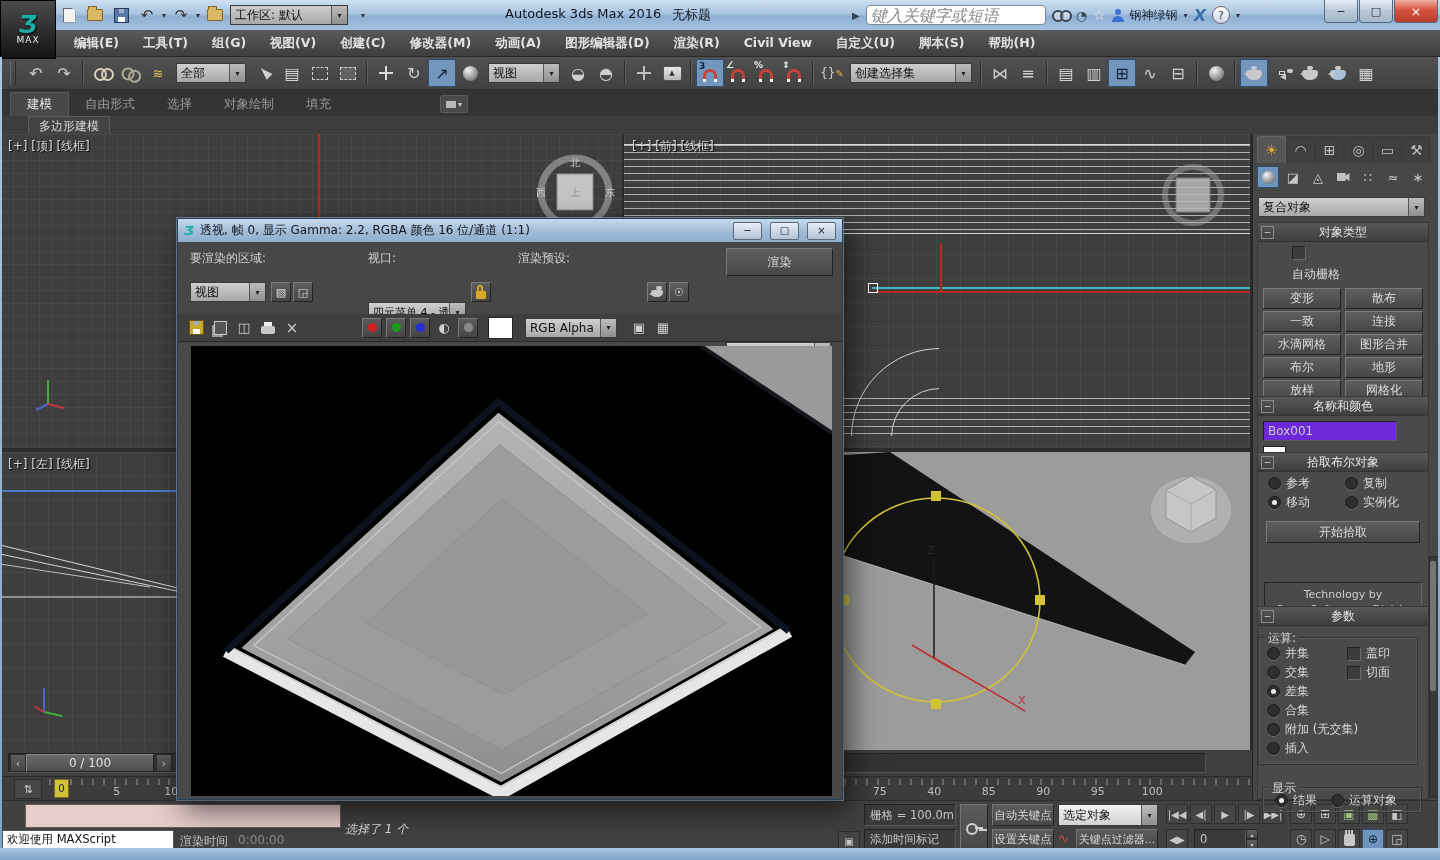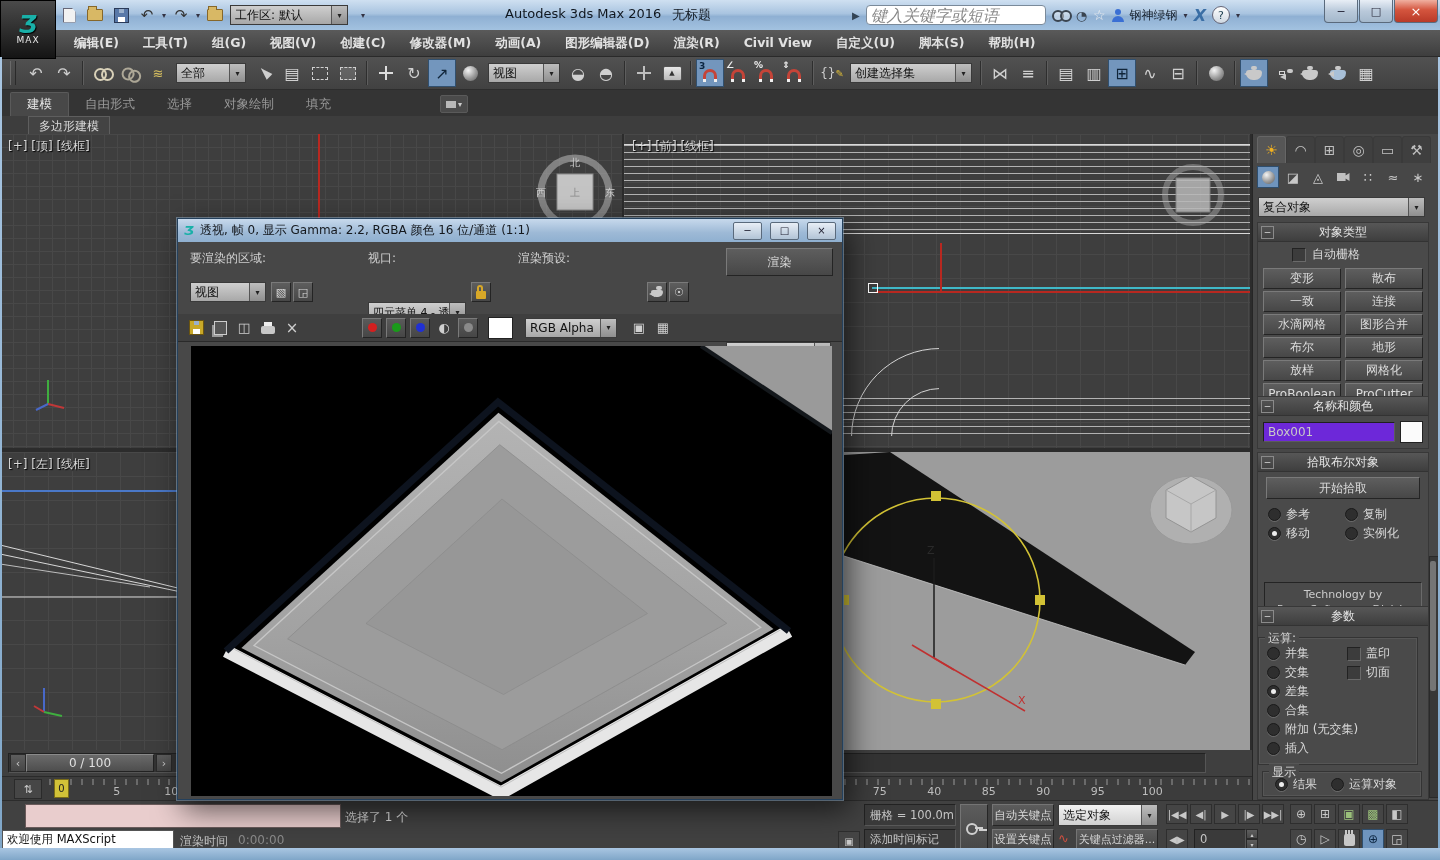--- a/index.html
+++ b/index.html
@@ -1,20 +1,20 @@
 <!DOCTYPE html>
 <html><head>
 <meta charset="utf-8">
 <style>
   html,body{margin:0;padding:0;background:#222;}
   #app{position:relative;width:1440px;height:860px;overflow:hidden;background:#454545;
        font-family:"DejaVu Sans","Liberation Sans",sans-serif;font-size:12px;color:#d8d8d8;
        -webkit-font-smoothing:antialiased;}
   .a{position:absolute;}
-  .flex{display:flex;align-items:center;}
+  .flex{display:flex;flex-direction:column;}
 
   
   #titlebar{left:0;top:0;width:1440px;height:30px;background:linear-gradient(#cfe0f1,#a9c4e0 45%,#8fb0d3 55%,#a3c2e0);border-bottom:1px solid #6d8aa8;}
   #maxlogo{left:0;top:0;width:54px;height:57px;background:linear-gradient(#4a4a4a,#141414);border:1px solid #000;z-index:6;display:flex;flex-direction:column;align-items:center;justify-content:center;}
   .logo3{color:#19b0a8;font-size:24px;font-weight:bold;font-style:italic;line-height:20px;text-shadow:1px 1px 1px #000;}
   .logomax{color:#e8e8e8;font-size:9px;letter-spacing:1px;}
   .qat{top:4px;height:22px;display:flex;align-items:center;gap:4px;}
   .qbtn{width:22px;height:20px;display:flex;align-items:center;justify-content:center;border-radius:3px;}
   .dk{color:#333;font-size:15px;}
   .tiny{font-size:8px;color:#334;}
@@ -577,42 +577,42 @@
           </div>
         <div style="width:21px;height:20px;background:#fbfbfb;border:1px solid #222;"></div>
       </div>
     </div>
 
     <div class="roll" style="top:318px;">
       <div class="rollh">
           <span class="minus">−</span>
           <span>拾取布尔对象</span>
         </div>
-      <div style="padding:5px 8px 4px;">
-        <div class="pbtn" style="height:20px;">开始拾取</div>
-      </div>
       <div style="display:grid;grid-template-columns:1fr 1fr;padding:2px 6px 4px 10px;">
 
       <div class="optrow">
             <span class="rad"></span>
             <span>参考</span>
           </div>
           <div class="optrow">
             <span class="rad"></span>
             <span>复制</span>
           </div>
           <div class="optrow">
             <span class="rad on"></span>
             <span>移动</span>
           </div>
           <div class="optrow">
             <span class="rad"></span>
             <span>实例化</span>
           </div>
         </div>
+      <div style="padding:5px 8px 4px;">
+        <div class="pbtn" style="height:20px;">开始拾取</div>
+      </div>
       <div style="padding:2px 6px 7px;margin-top:33px;">
         <div class="credit" style="height:50px;">Technology by nPowerSoftware a Division of IntegrityWare, Inc.</div>
       </div>
     </div>
 
     <div class="roll" style="top:472px;height:192px;">
       <div class="rollh">
           <span class="minus">−</span>
           <span>参数</span>
         </div>
@@ -650,21 +650,21 @@
         <div class="optrow">
               <span class="chk"></span>
               <span>盖印</span>
             </div>
             <div class="optrow">
               <span class="chk"></span>
               <span>切面</span>
             </div>
           </div>
       </div>
-      <div class="grp" style="left:4px;top:164px;width:158px;height:24px;">
+      <div class="grp" style="left:4px;top:180px;width:158px;height:24px;">
         <span class="grplbl">显示</span>
         <div style="position:absolute;left:12px;top:3px;display:flex;gap:14px;">
 
         <div class="optrow">
               <span class="rad on"></span>
               <span>结果</span>
             </div>
             <div class="optrow">
               <span class="rad"></span>
               <span>运算对象</span>
@@ -711,21 +711,21 @@
       </div>
     <div id="tmarker">0</div>
   </div>
   <div id="tbtoggle" class="a">⇅</div>
 
   <div id="statusbar" class="a">
     <div id="pinkline"></div>
     <div id="whiteline">
         <span>欢迎使用 MAXScript</span>
       </div>
-    <span class="a" style="left:345px;top:8px;color:#dcdcdc;">选择了 1 个</span>
+    <span class="a" style="left:345px;top:20px;color:#dcdcdc;font-style:italic;">选择了 1 个</span>
     <span class="a" style="left:180px;top:32px;color:#c0c0c0;">渲染时间</span>
     <span class="a" style="left:238px;top:32px;color:#8a8a8a;">0:00:00</span>
     <div class="sico" style="left:838px;top:30px;">▣</div>
     <div class="sfield" style="left:864px;top:3px;width:92px;height:22px;">栅格 = 100.0mm</div>
     <div class="sfield" style="left:864px;top:28px;width:92px;height:20px;">添加时间标记</div>
     <div class="sbtn" style="left:960px;top:3px;width:28px;height:45px;">
         <span class="keyi"></span>
       </div>
     <div class="sbtn" style="left:992px;top:3px;width:62px;height:22px;">自动关键点</div>
     <div class="sbtn" style="left:992px;top:28px;width:62px;height:20px;">设置关键点</div>

